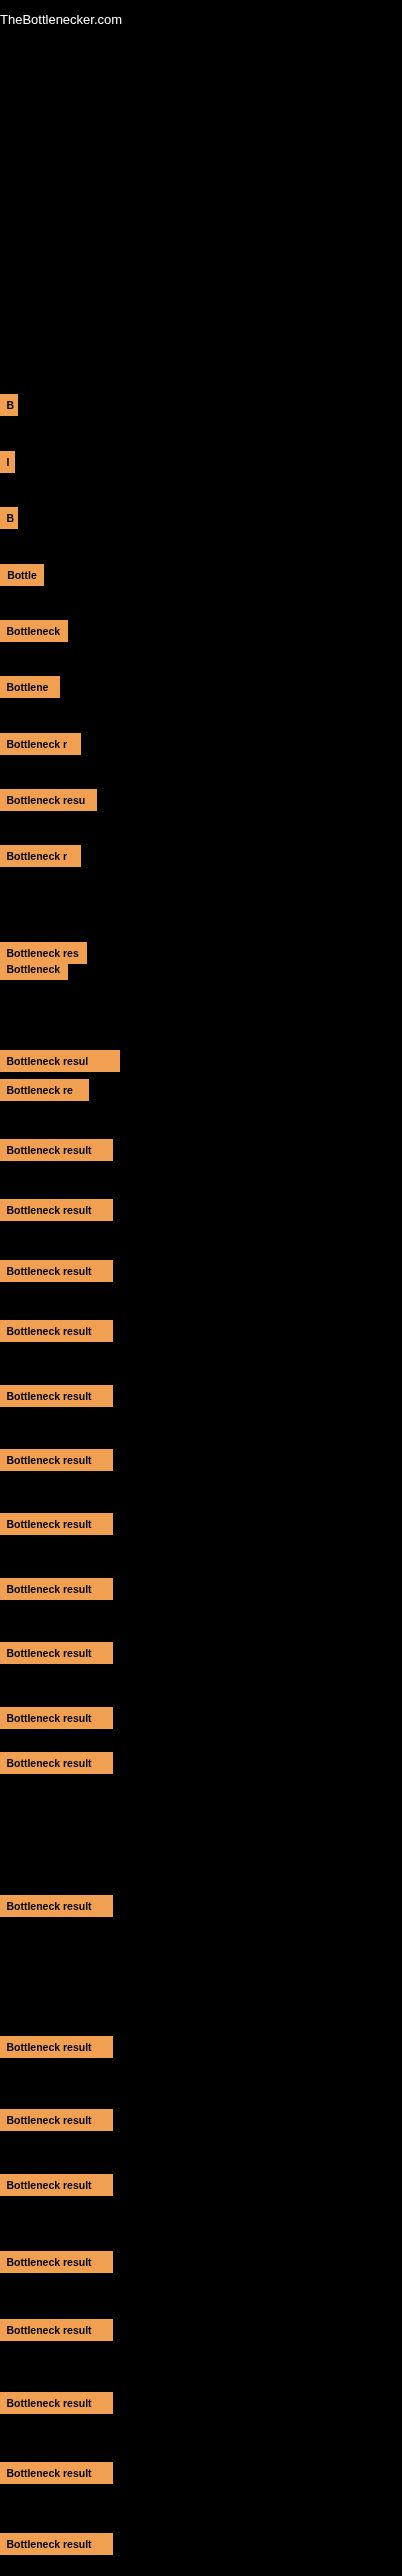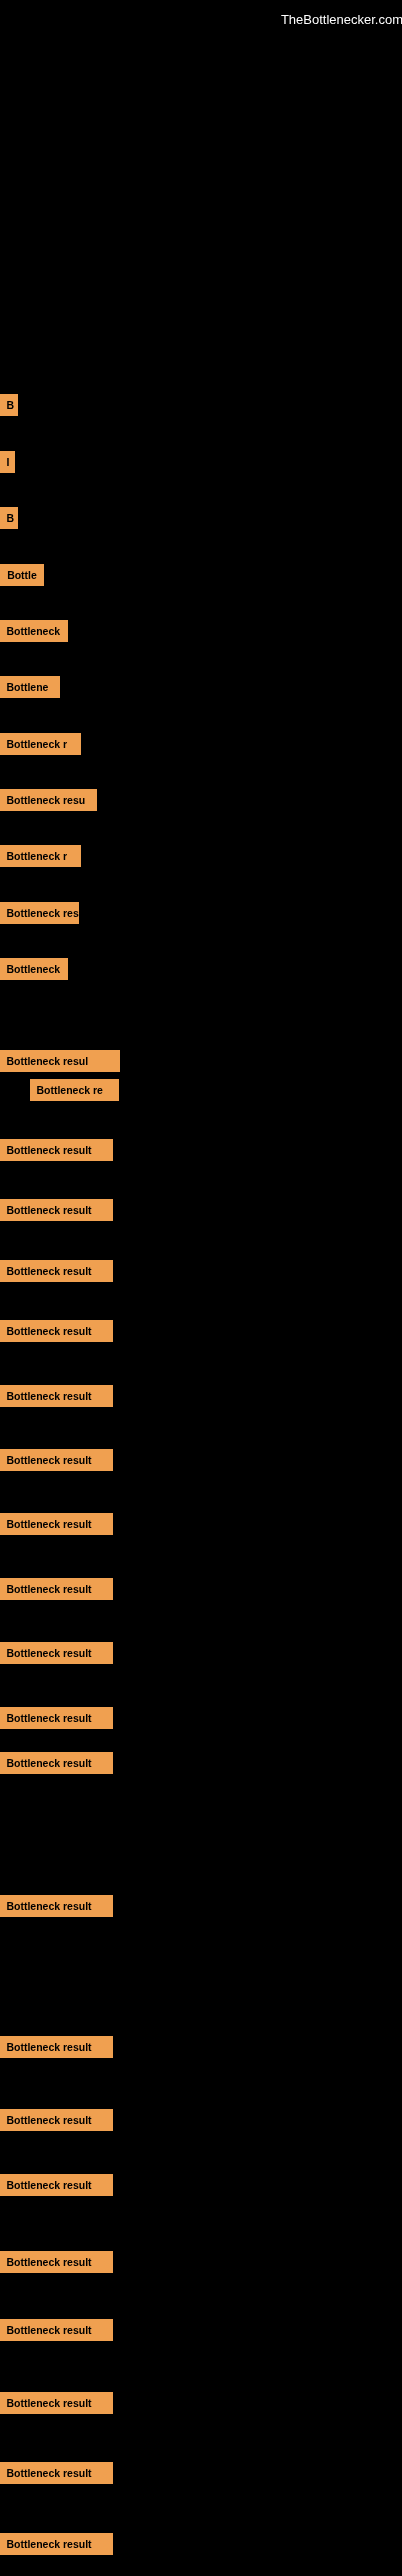--- a/index.html
+++ b/index.html
@@ -8,21 +8,21 @@
       box-sizing: border-box;
     }
     body {
       background-color: #000000;
       width: 403px;
       min-height: 2576px;
       font-family: Arial, sans-serif;
       position: relative;
     }
     .site-title {
-      text-align: right;
+      text-align: left;
       color: #ffffff;
       font-size: 13px;
       padding: 8px 0;
       position: absolute;
       top: 4px;
       left: 0;
       right: 0;
     }
     .bottleneck-item {
       position: absolute;
@@ -43,24 +43,24 @@
 
 <div class="bottleneck-item" style="top: 394px; width: 17.7px;">B</div>
 <div class="bottleneck-item" style="top: 451px; width: 14.5px;">I</div>
 <div class="bottleneck-item" style="top: 507px; width: 17.7px;">B</div>
 <div class="bottleneck-item" style="top: 564px; width: 44px; text-align: center;">Bottle</div>
 <div class="bottleneck-item" style="top: 620px; width: 68px;">Bottleneck</div>
 <div class="bottleneck-item" style="top: 676px; width: 60px;">Bottlene</div>
 <div class="bottleneck-item" style="top: 733px; width: 81px;">Bottleneck r</div>
 <div class="bottleneck-item" style="top: 789px; width: 97px;">Bottleneck resu</div>
 <div class="bottleneck-item" style="top: 845px; width: 81px;">Bottleneck r</div>
-<div class="bottleneck-item" style="top: 902px; width: 79px;">Bottleneck res</div>
+<div class="bottleneck-item" style="top: 942px; width: 87px;">Bottleneck res</div>
 <div class="bottleneck-item" style="top: 958px; width: 68px;">Bottleneck</div>
 <div class="bottleneck-item" style="top: 1050px; width: 120px;">Bottleneck resul</div>
-<div class="bottleneck-item" style="top: 1079px; width: 89px; margin-left: 30px;">Bottleneck re</div>
+<div class="bottleneck-item" style="top: 1079px; width: 89px;">Bottleneck re</div>
 <div class="bottleneck-item" style="top: 1139px; width: 113px;">Bottleneck result</div>
 <div class="bottleneck-item" style="top: 1199px; width: 113px;">Bottleneck result</div>
 <div class="bottleneck-item" style="top: 1260px; width: 113px;">Bottleneck result</div>
 <div class="bottleneck-item" style="top: 1320px; width: 113px;">Bottleneck result</div>
 <div class="bottleneck-item" style="top: 1385px; width: 113px;">Bottleneck result</div>
 <div class="bottleneck-item" style="top: 1449px; width: 113px;">Bottleneck result</div>
 <div class="bottleneck-item" style="top: 1513px; width: 113px;">Bottleneck result</div>
 <div class="bottleneck-item" style="top: 1578px; width: 113px;">Bottleneck result</div>
 <div class="bottleneck-item" style="top: 1642px; width: 113px;">Bottleneck result</div>
 <div class="bottleneck-item" style="top: 1707px; width: 113px;">Bottleneck result</div>

